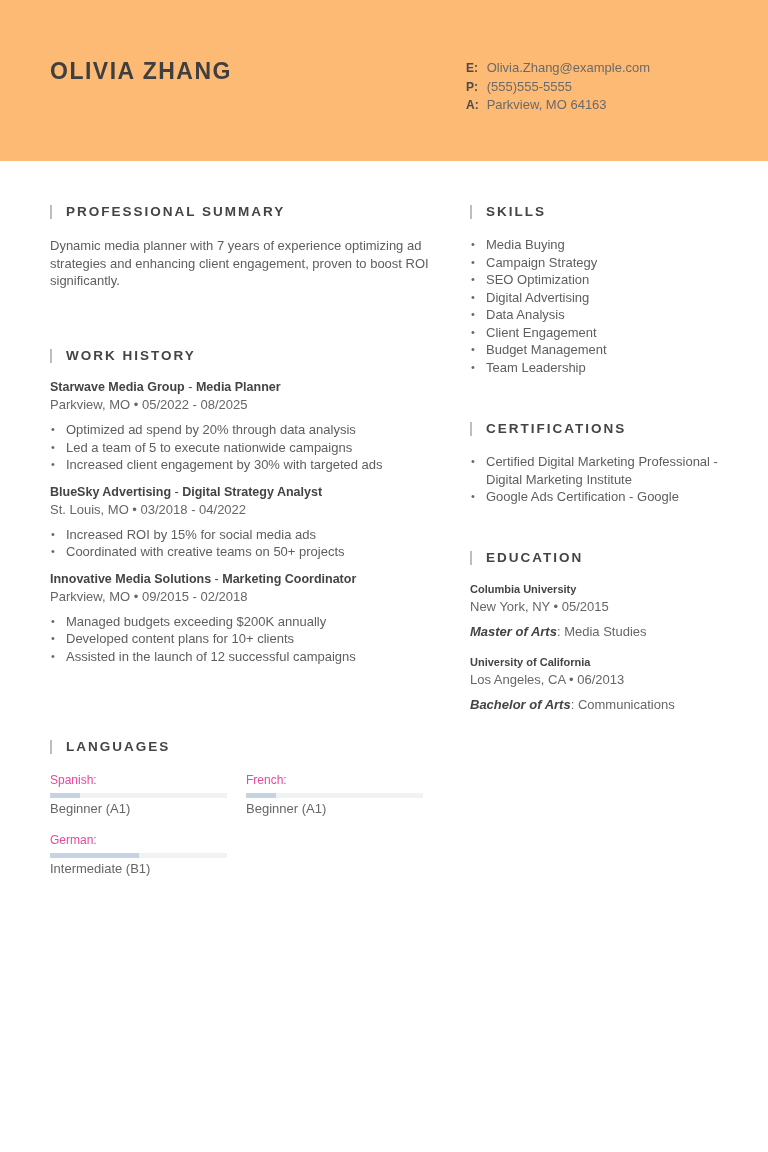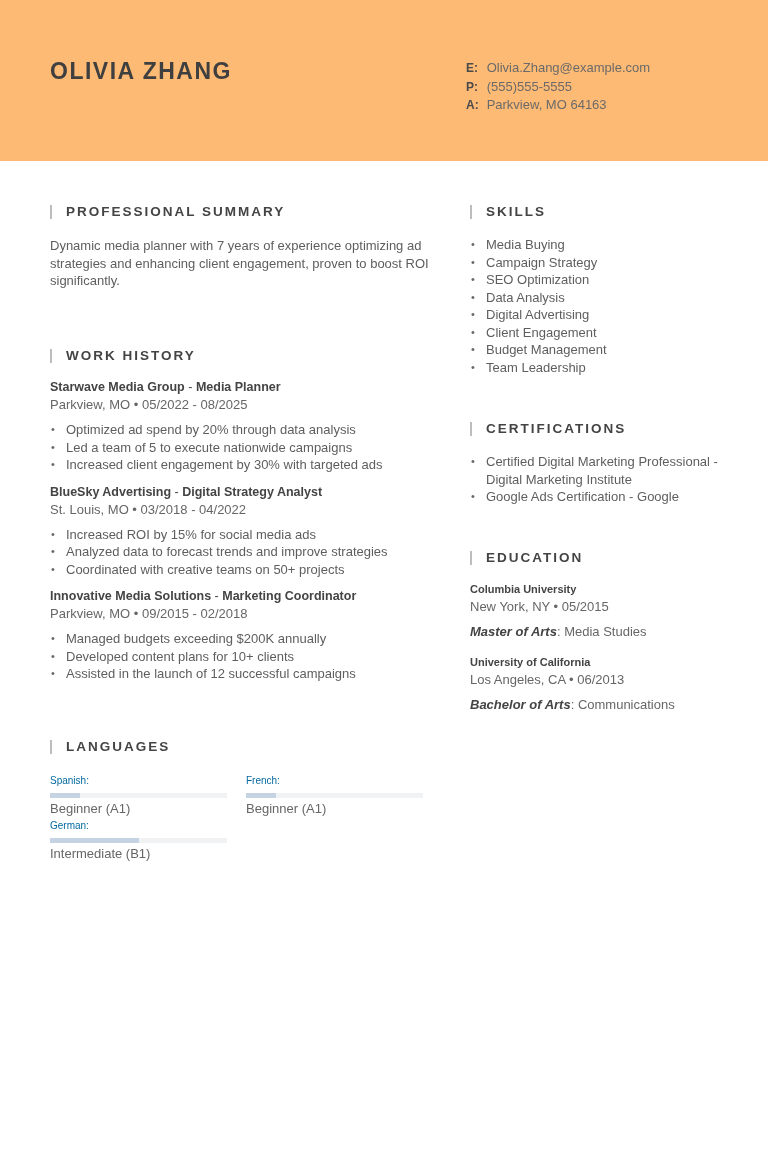--- a/index.html
+++ b/index.html
@@ -51,21 +51,21 @@
       position: relative; padding-left: 16px; font-size: 13px; line-height: 17.5px; color: #5e5e5e;
     }
     .bullets li::before {
       content: "\2022"; position: absolute; left: 1px; top: 0; color: #666; font-size: 11px;
     }
     .job { margin-top: 14px; }
     .job + .job { margin-top: 10px; }
 
     .lang-grid { position: relative; margin-top: 16px; height: 100px; }
     .lang { position: absolute; width: 177px; }
-    .lang-label { font-size: 10px; color: #0369a1; line-height: 17px; }
+    .lang-label { font-size: 12px; color: #ec4899; line-height: 17px; }
     .lang-track { margin-top: 4px; height: 5px; background: #f1f2f4; position: relative; }
     .lang-fill { position: absolute; left: 0; top: 0; height: 5px; background: #c5d3e2; }
     .lang-level { font-size: 13px; color: #666; line-height: 17px; margin-top: 2px; }
 
     .edu-school { font-size: 11px; font-weight: bold; color: #444; line-height: 17px; }
     .edu-meta { font-size: 13px; color: #666; line-height: 17px; }
     .edu-degree { font-size: 13px; color: #666; line-height: 17px; margin-top: 8px; }
     .edu-degree b { font-style: italic; color: #444; }
     .edu-item + .edu-item { margin-top: 14px; }
   </style>
@@ -118,21 +118,20 @@
       </ul>
     </div>
 
     <div class="job">
       <div class="job-head">
         <span>BlueSky Advertising</span><span class="sep"> - </span><span class="role">Digital Strategy Analyst</span>
       </div>
       <div class="job-meta">St. Louis, MO  •  03/2018 - 04/2022</div>
       <ul class="bullets">
         <li>Increased ROI by 15% for social media ads</li>
-        <li>Analyzed data to forecast trends and improve strategies</li>
         <li>Coordinated with creative teams on 50+ projects</li>
       </ul>
     </div>
 
     <div class="job">
       <div class="job-head">
         <span>Innovative Media Solutions</span><span class="sep"> - </span><span class="role">Marketing Coordinator</span>
       </div>
       <div class="job-meta">Parkview, MO  •  09/2015 - 02/2018</div>
       <ul class="bullets">
@@ -156,21 +155,21 @@
         </div>
         <div class="lang-level">Beginner (A1)</div>
       </div>
       <div class="lang" style="left:196px; top:0;">
         <div class="lang-label">French:</div>
         <div class="lang-track">
           <div class="lang-fill" style="width:17%;"></div>
         </div>
         <div class="lang-level">Beginner (A1)</div>
       </div>
-      <div class="lang" style="left:0; top:45px;">
+      <div class="lang" style="left:0; top:60px;">
         <div class="lang-label">German:</div>
         <div class="lang-track">
           <div class="lang-fill" style="width:50%;"></div>
         </div>
         <div class="lang-level">Intermediate (B1)</div>
       </div>
     </div>
   </div>
 </div>
 
@@ -178,22 +177,22 @@
 
   <div class="section" style="top:0;">
     <div class="section-title">
       <span class="bar"></span>
       <span>SKILLS</span>
     </div>
     <ul class="bullets" style="margin-top:15px;">
       <li>Media Buying</li>
       <li>Campaign Strategy</li>
       <li>SEO Optimization</li>
+      <li>Digital Advertising</li>
       <li>Data Analysis</li>
-      <li>Digital Advertising</li>
       <li>Client Engagement</li>
       <li>Budget Management</li>
       <li>Team Leadership</li>
     </ul>
   </div>
 
   <div class="section" style="top:217px;">
     <div class="section-title">
       <span class="bar"></span>
       <span>CERTIFICATIONS</span>

